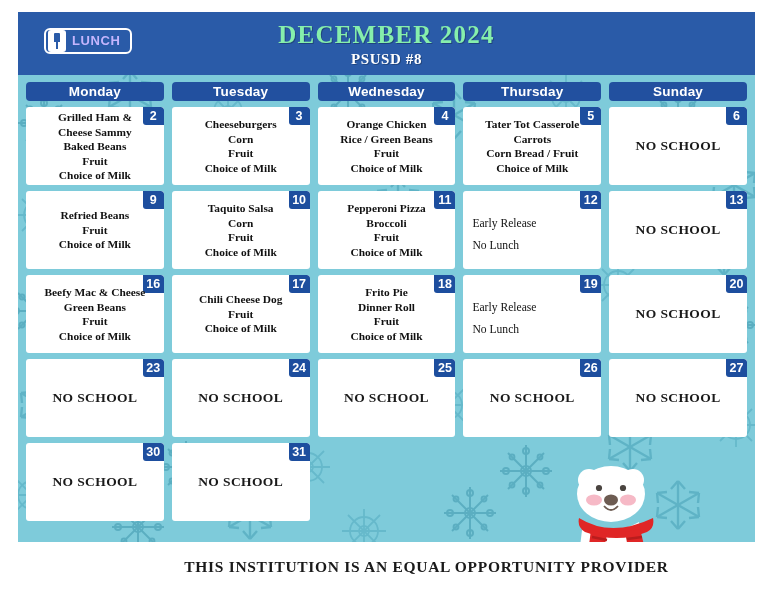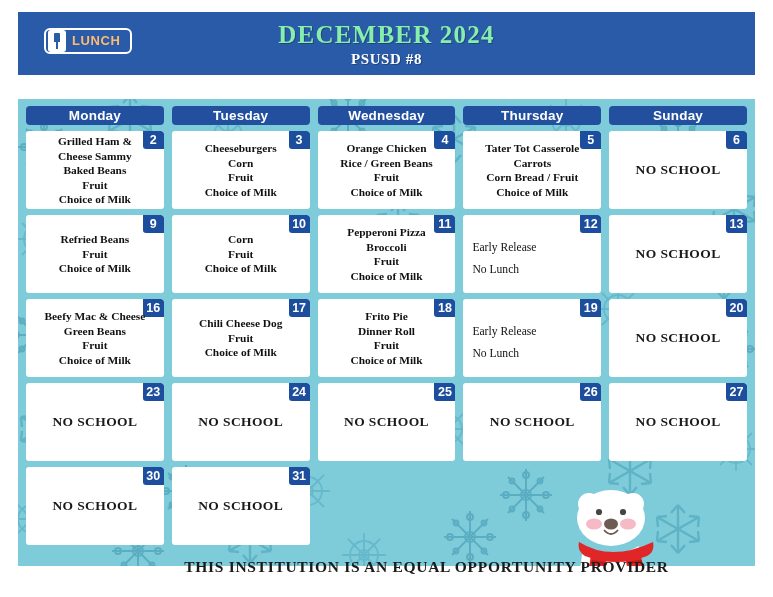--- a/index.html
+++ b/index.html
@@ -67,21 +67,21 @@
   .lunch-badge .util::after {
     content: "";
     position: absolute;
     left: 8px;
     top: 10px;
     width: 2px;
     height: 9px;
     background: #2a5ba8;
   }
   .lunch-badge .ltext {
-    color: #fdba74;
+    color: #c4b5fd;
     font-family: "Liberation Sans", sans-serif;
     font-size: 13px;
     font-weight: 600;
     letter-spacing: 0.6px;
     padding: 0 7px 0 1px;
     line-height: 22px;
   }
 
   .title-block {
     position: absolute;
@@ -111,21 +111,20 @@
 
   
   .calendar {
     position: absolute;
     left: 18px;
     top: 75px;
     width: 737px;
     height: 467px;
     background: #7ecbda;
     overflow: hidden;
-    margin-top: 24px;
   }
   .snow-layer {
     position: absolute;
     inset: 0;
     opacity: 0.55;
   }
   .grid-wrap {
     position: absolute;
     inset: 0;
     padding: 7px 8px 6px 8px;
@@ -392,20 +391,21 @@
               <div class="daynum">9</div>
               <div class="menu">
                 <span class="line">Refried Beans</span>
                 <span class="line">Fruit</span>
                 <span class="line">Choice of Milk</span>
               </div>
             </div>
             <div class="cell">
               <div class="daynum">10</div>
               <div class="menu">
+                <span class="line">Taquito Salsa</span>
                 <span class="line">Corn</span>
                 <span class="line">Fruit</span>
                 <span class="line">Choice of Milk</span>
               </div>
             </div>
             <div class="cell">
               <div class="daynum">11</div>
               <div class="menu">
                 <span class="line">Pepperoni Pizza</span>
                 <span class="line">Broccoli</span>

